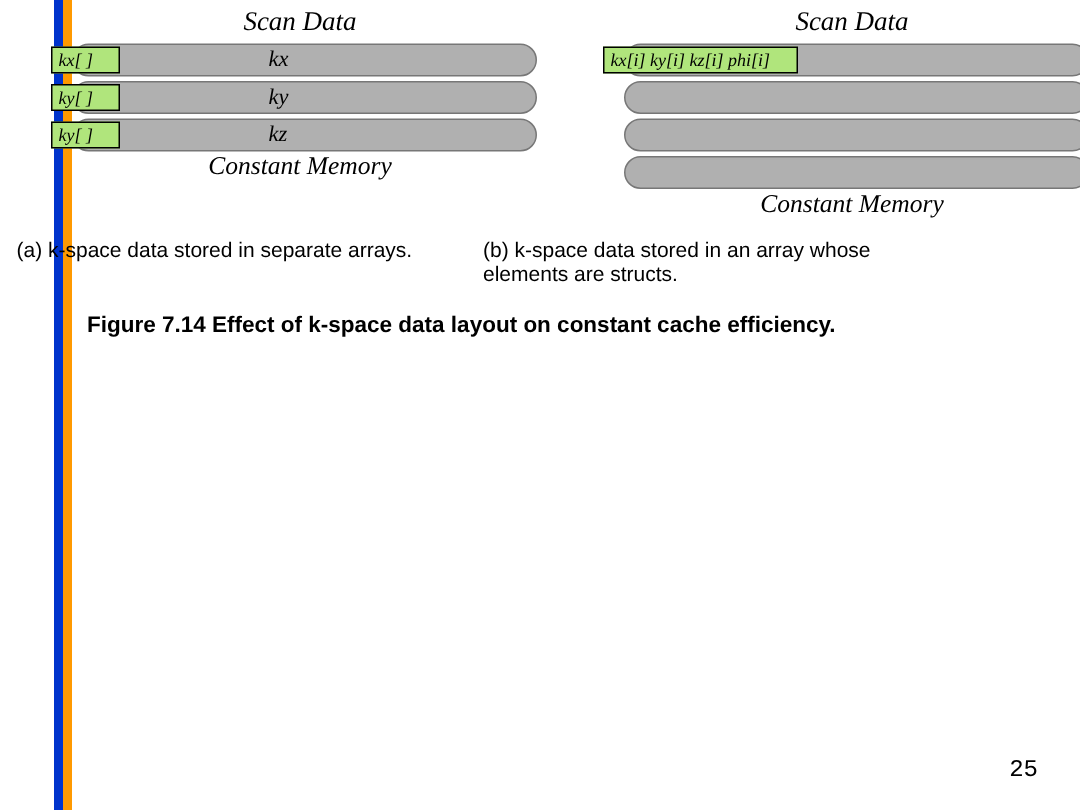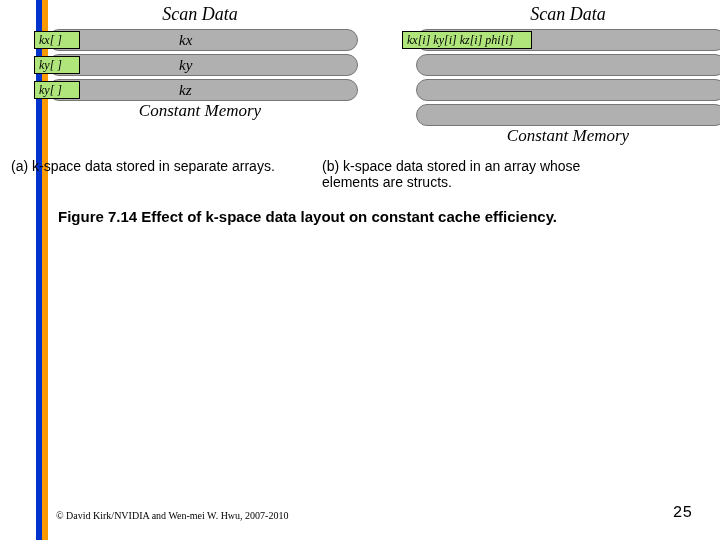--- a/index.html
+++ b/index.html
@@ -185,16 +185,15 @@
 
   <div class="captions">
     <div class="cap-a">(a) k-space data stored in separate arrays.</div>
     <div class="cap-b">(b) k-space data stored in an array whose elements are structs.</div>
   </div>
 
   <div class="figcap">Figure 7.14 Effect of k-space data layout on constant cache efficiency.</div>
 </div>
 
 <div class="footer">
-  <div>© David Kirk/NVIDIA and Wen-mei W. Hwu, 2007-2010</div>
 </div>
 
 <div class="pagenum">25</div>
 
 </body></html>

